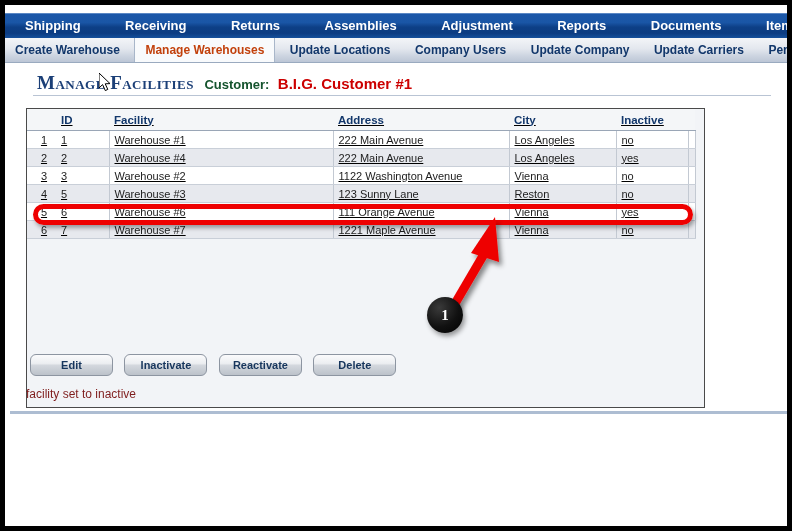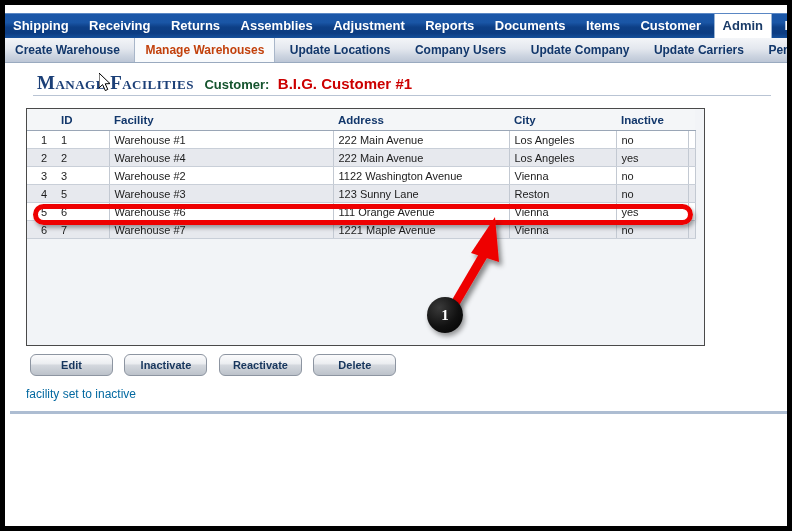--- a/index.html
+++ b/index.html
@@ -35,21 +35,21 @@
        #1b57a8 0%, #1a56a6 35%, #0d3f86 55%, #0c3c82 80%, #15509c 100%);
     border-top: 1px solid #5a87c4;
     box-sizing: border-box;
     white-space: nowrap;
     overflow: hidden;
   }
   .mitem {
     display: inline-block;
     height: 25px;
     line-height: 24px;
-    padding: 0 8px;
+    padding: 0 20px;
     color: #ffffff;
     font-size: 13px;
     font-weight: bold;
     vertical-align: top;
     letter-spacing: 0px;
   }
   .mitem.active {
     background: #ffffff;
     color: #1a3b68;
     border-left: 1px solid #9ab4d4;
@@ -121,24 +121,25 @@
     height: 1px;
     background: #b9c4d4;
   }
 
   
   #gridpanel {
     position: absolute;
     left: 21px;
     top: 103px;
     width: 679px;
-    height: 238px;
+    height: 300px;
     box-sizing: border-box;
     border: 1px solid #4a4a4a;
     background: #f2f4f7;
+    text-decoration: underline;
   }
   table.grid {
     border-collapse: collapse;
     width: 668px;
     table-layout: fixed;
     font-size: 11px;
     color: #1c1c1c;
   }
   table.grid th {
     height: 21px;
@@ -232,21 +233,21 @@
     box-sizing: border-box;
     cursor: pointer;
   }
 
   
   #status {
     position: absolute;
     left: 21px;
     top: 382px;
     font-size: 12px;
-    color: #0369a1;
+    color: #7f1d1d;
   }
 
   
   #bottom-rule {
     position: absolute;
     left: 5px;
     top: 406px;
     width: 777px;
     height: 3px;
     background: #adbdd2;

